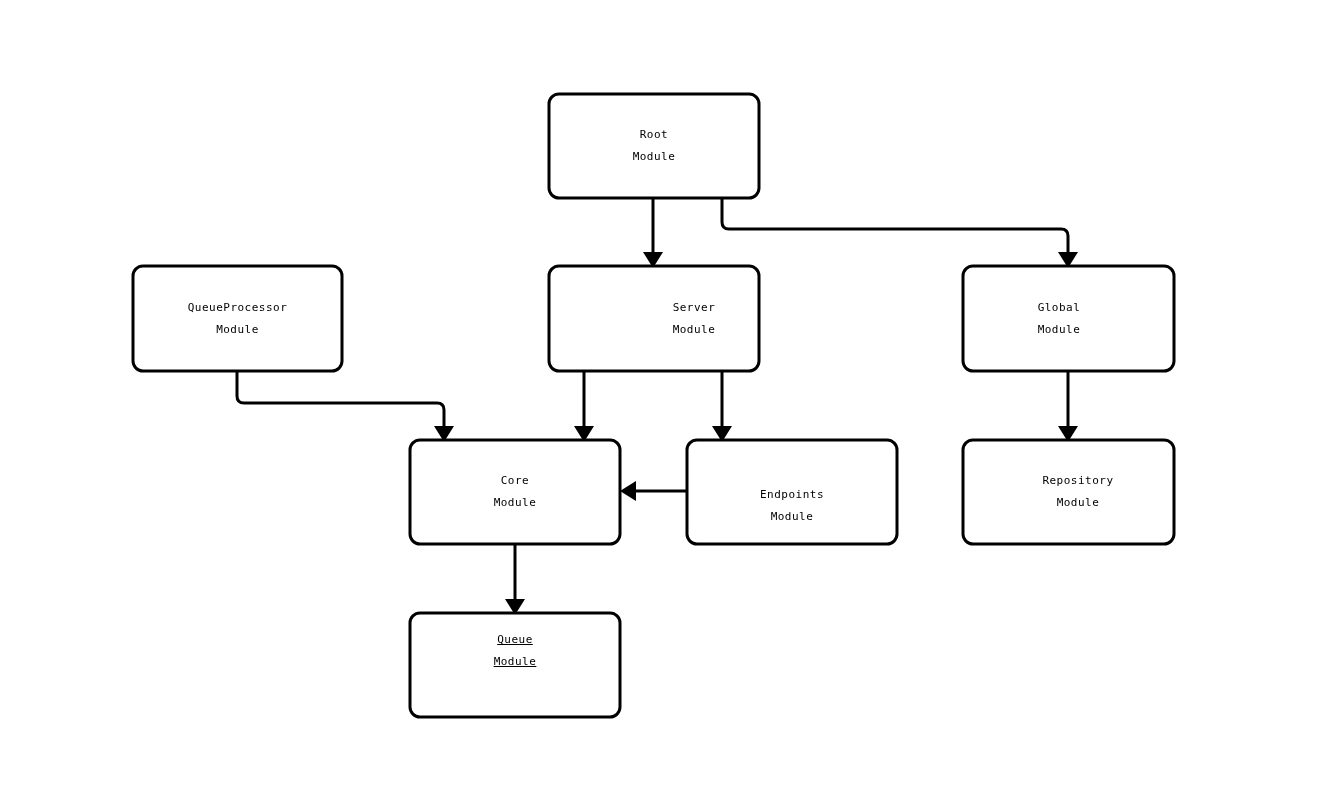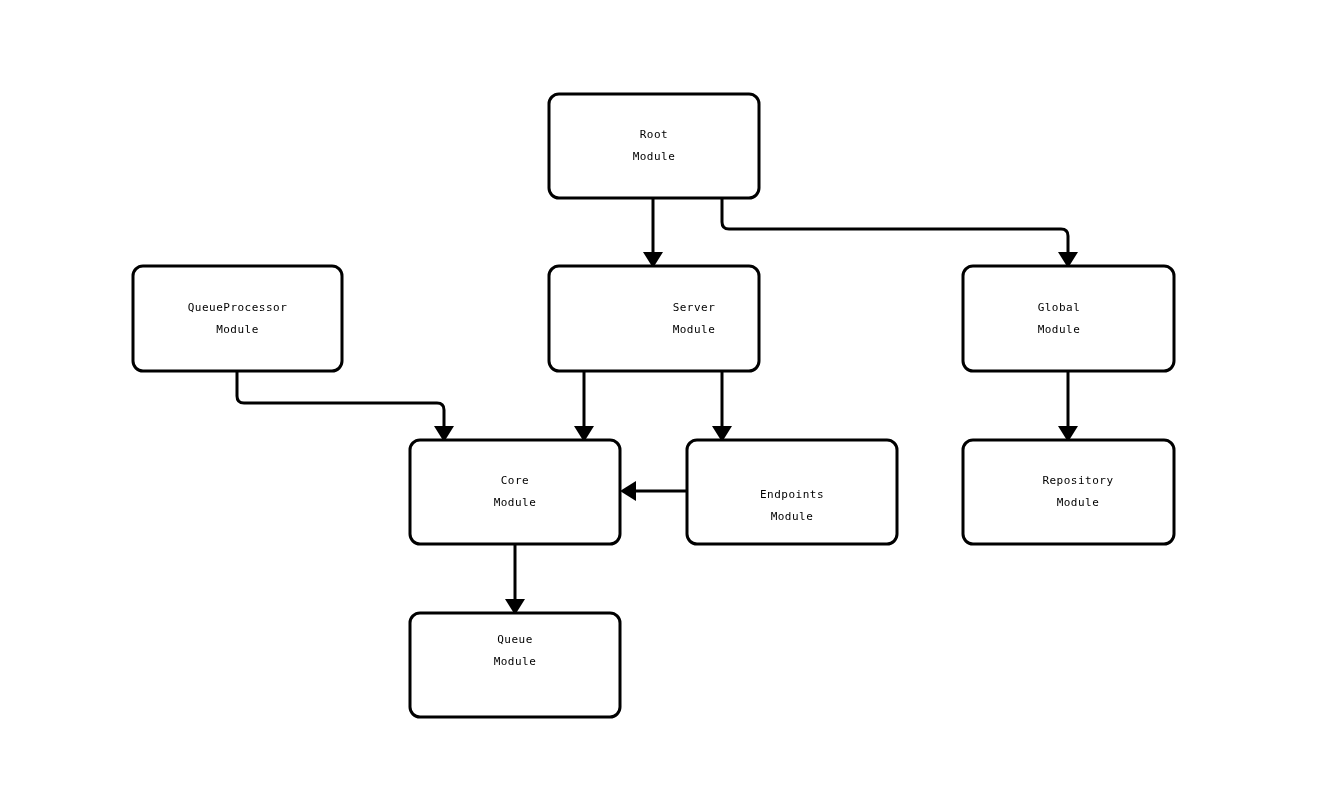--- a/index.html
+++ b/index.html
@@ -139,18 +139,18 @@
     <span class="line2">Module</span>
   </div>
   <div class="node-label" style="left: 687px; top: 440px; width: 210px; height: 132px;">
     <span class="line1">Endpoints</span>
     <span class="line2">Module</span>
   </div>
   <div class="node-label" style="left: 963px; top: 440px; width: 230px; height: 104px;">
     <span class="line1">Repository</span>
     <span class="line2">Module</span>
   </div>
-  <div class="node-label" style="left: 410px; top: 613px; width: 210px; height: 76px;">
+  <div class="node-label" style="left: 410px; top: 613px; width: 210px; height: 76px; text-decoration: underline;">
     <span class="line1">Queue</span>
     <span class="line2">Module</span>
   </div>
 
 </div>
 
 </body></html>

